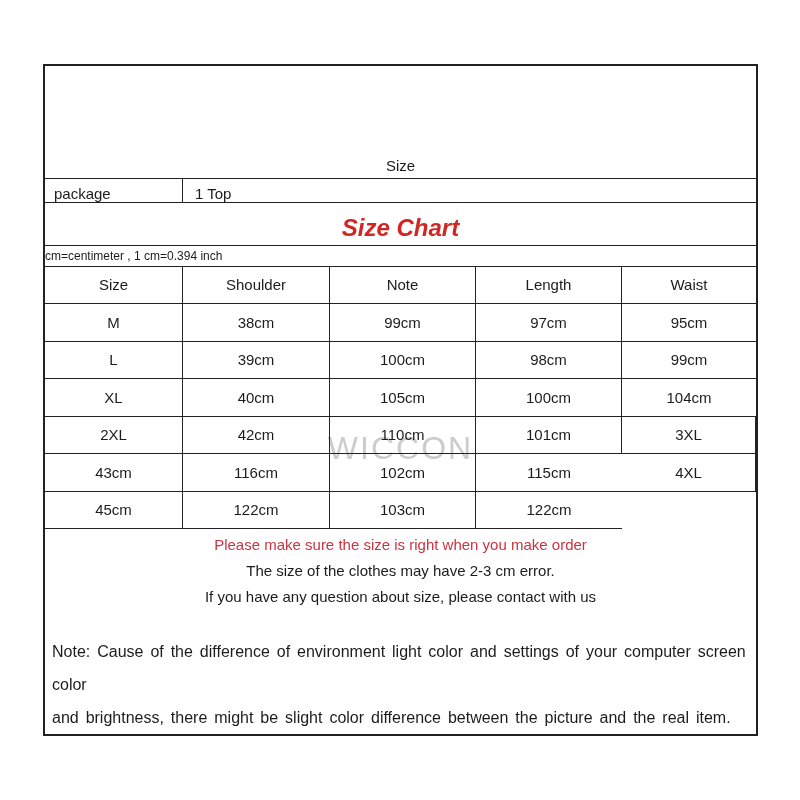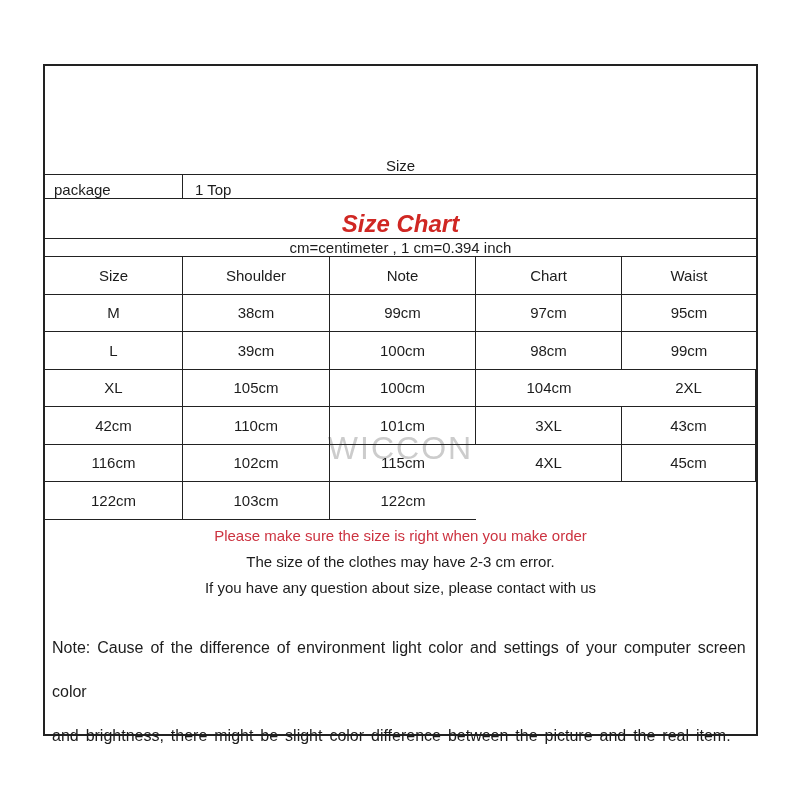--- a/index.html
+++ b/index.html
@@ -60,22 +60,22 @@
     display:flex; justify-content:center; align-items:flex-start;
     padding-top:11px;
     font-style:italic;
   }
   .heading-text {
     font-size:24px; font-weight:bold; color:#d02723;
   }
   .row-unit {
     height:38px;
     border-bottom:1.5px solid #222222;
-    display:flex; justify-content:center; align-items:center;
-    font-size:15px;
+    display:flex; justify-content:flex-start; align-items:center;
+    font-size:12px;
   }
 
   .grid {
     display:grid;
     grid-template-columns:138px 147px 146px 146px 1fr;
     grid-auto-rows:37.5px;
     font-size:15px;
   }
   .cell {
     border-right:1.5px solid #222222;
@@ -93,21 +93,21 @@
   .note-line {
     height:26px; line-height:26px;
     text-align:center;
     font-size:15px;
   }
   .note-line.red { color:#cc3340; }
   .disclaimer {
     margin-top:25px;
     padding:0 8px 0 7px;
     font-size:16px;
-    line-height:44px;
+    line-height:33px;
     word-spacing:2.5px;
     text-align:left;
   }
 </style>
 </head>
 <body>
 
 <div class="canvas">
   <div class="sheet">
 
@@ -128,36 +128,37 @@
 
     <div class="row-unit">
       <span>cm=centimeter , 1 cm=0.394 inch</span>
     </div>
 
     <div class="grid">
 
       <div class="cell">Size</div>
       <div class="cell">Shoulder</div>
       <div class="cell">Note</div>
-      <div class="cell">Chart</div>
+      <div class="cell">Length</div>
       <div class="cell last">Waist</div>
 
       <div class="cell">M</div>
       <div class="cell">38cm</div>
       <div class="cell">99cm</div>
       <div class="cell">97cm</div>
       <div class="cell last">95cm</div>
 
       <div class="cell">L</div>
       <div class="cell">39cm</div>
       <div class="cell">100cm</div>
       <div class="cell">98cm</div>
       <div class="cell last">99cm</div>
 
       <div class="cell">XL</div>
+      <div class="cell">40cm</div>
       <div class="cell">105cm</div>
       <div class="cell">100cm</div>
       <div class="cell last">104cm</div>
 
       <div class="cell">2XL</div>
       <div class="cell">42cm</div>
       <div class="cell">110cm</div>
       <div class="cell">101cm</div>
 
       <div class="cell">3XL</div>

